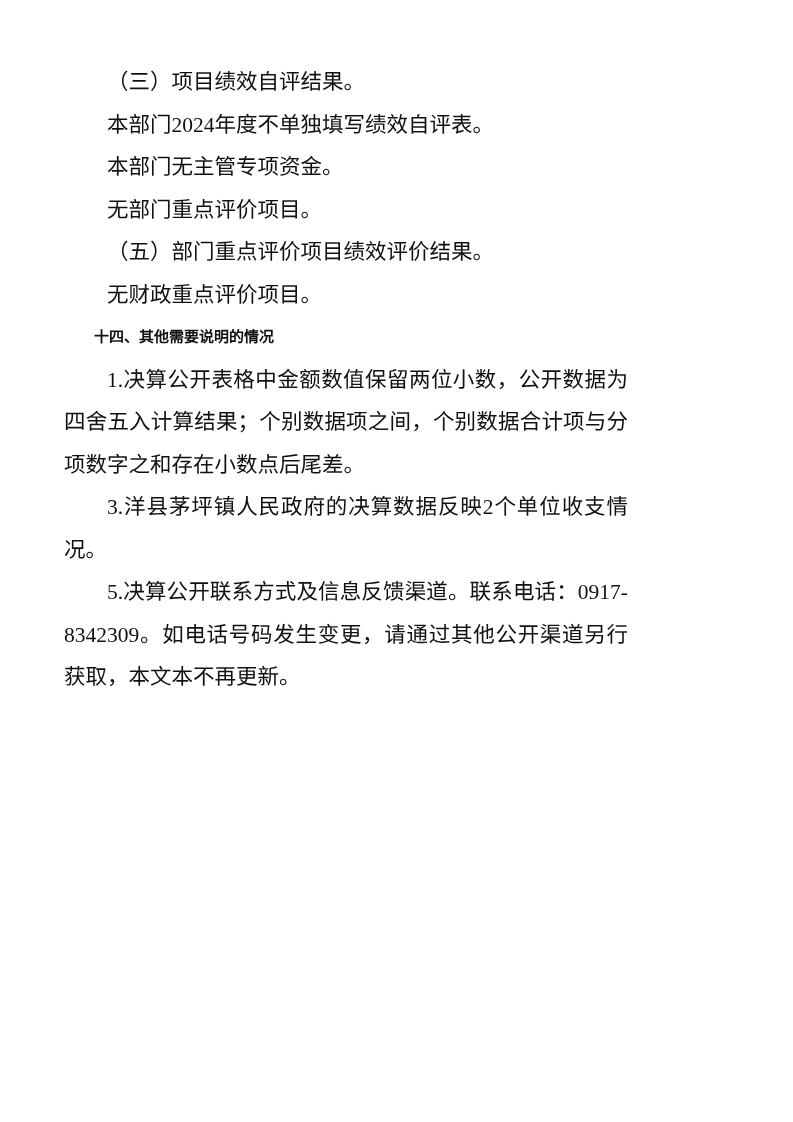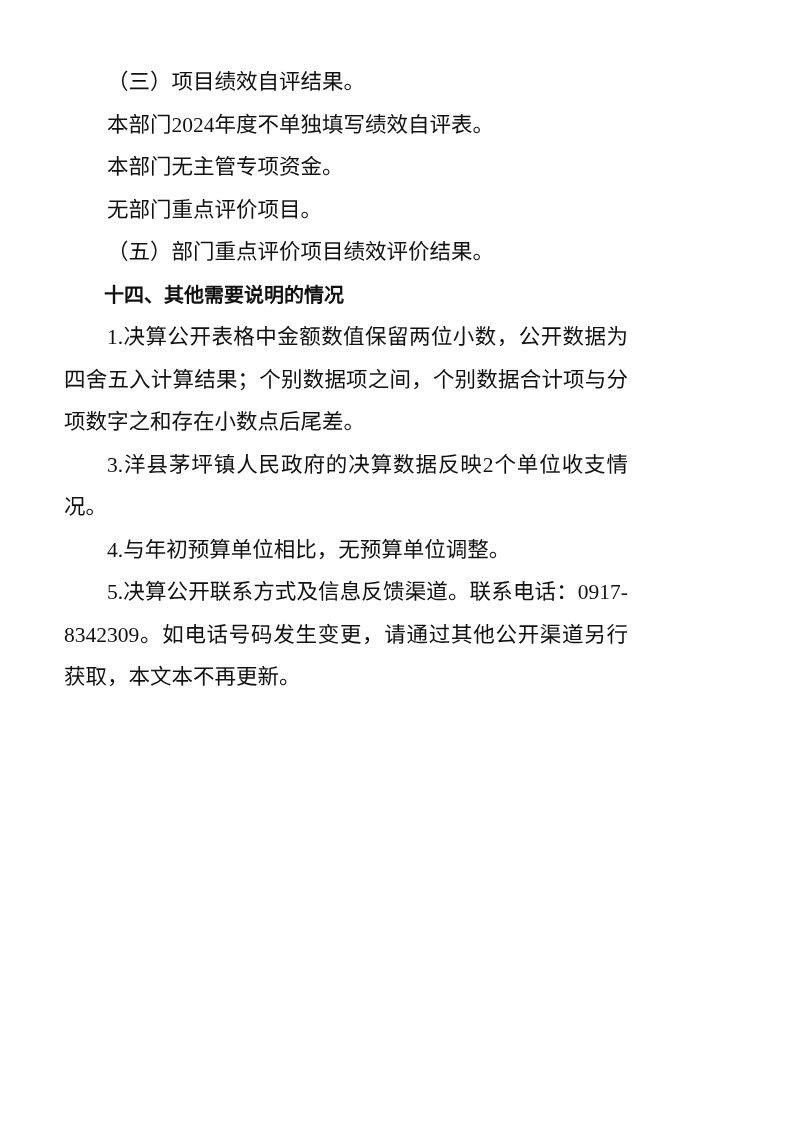--- a/index.html
+++ b/index.html
@@ -23,31 +23,31 @@
   .para {
     margin: 0;
     padding: 0;
     text-indent: 2em;
     text-align: justify;
     letter-spacing: 0;
   }
   .heading {
     font-family: "Liberation Sans", "DejaVu Sans", sans-serif;
     font-weight: 700;
-    font-size: 20px;
+    font-size: 15px;
     text-align: left;
   }
 </style>
 </head>
 <body>
 
 <div class="page">
   <p class="para">（三）项目绩效自评结果。</p>
   <p class="para">本部门2024年度不单独填写绩效自评表。</p>
   <p class="para">本部门无主管专项资金。</p>
   <p class="para">无部门重点评价项目。</p>
   <p class="para">（五）部门重点评价项目绩效评价结果。</p>
+  <p class="para">无财政重点评价项目。</p>
   <p class="para heading">十四、其他需要说明的情况</p>
   <p class="para">1.决算公开表格中金额数值保留两位小数，公开数据为四舍五入计算结果；个别数据项之间，个别数据合计项与分项数字之和存在小数点后尾差。</p>
   <p class="para">3.洋县茅坪镇人民政府的决算数据反映2个单位收支情况。</p>
-  <p class="para">4.与年初预算单位相比，无预算单位调整。</p>
   <p class="para">5.决算公开联系方式及信息反馈渠道。联系电话：0917-8342309。如电话号码发生变更，请通过其他公开渠道另行获取，本文本不再更新。</p>
 </div>
 
 </body></html>

